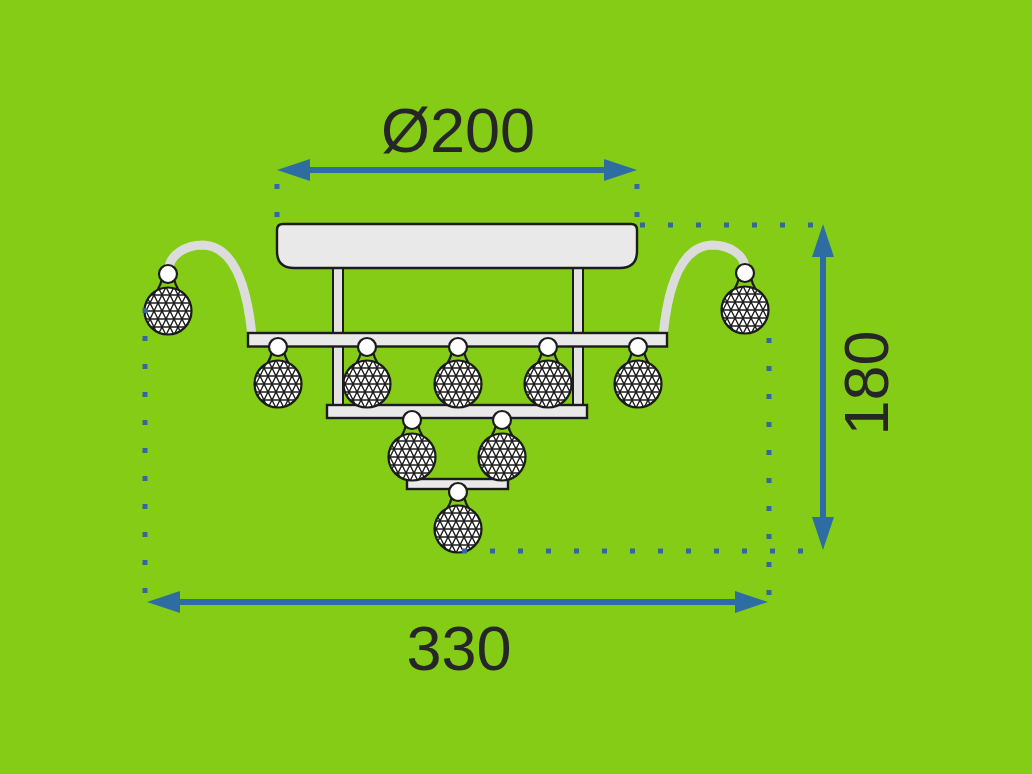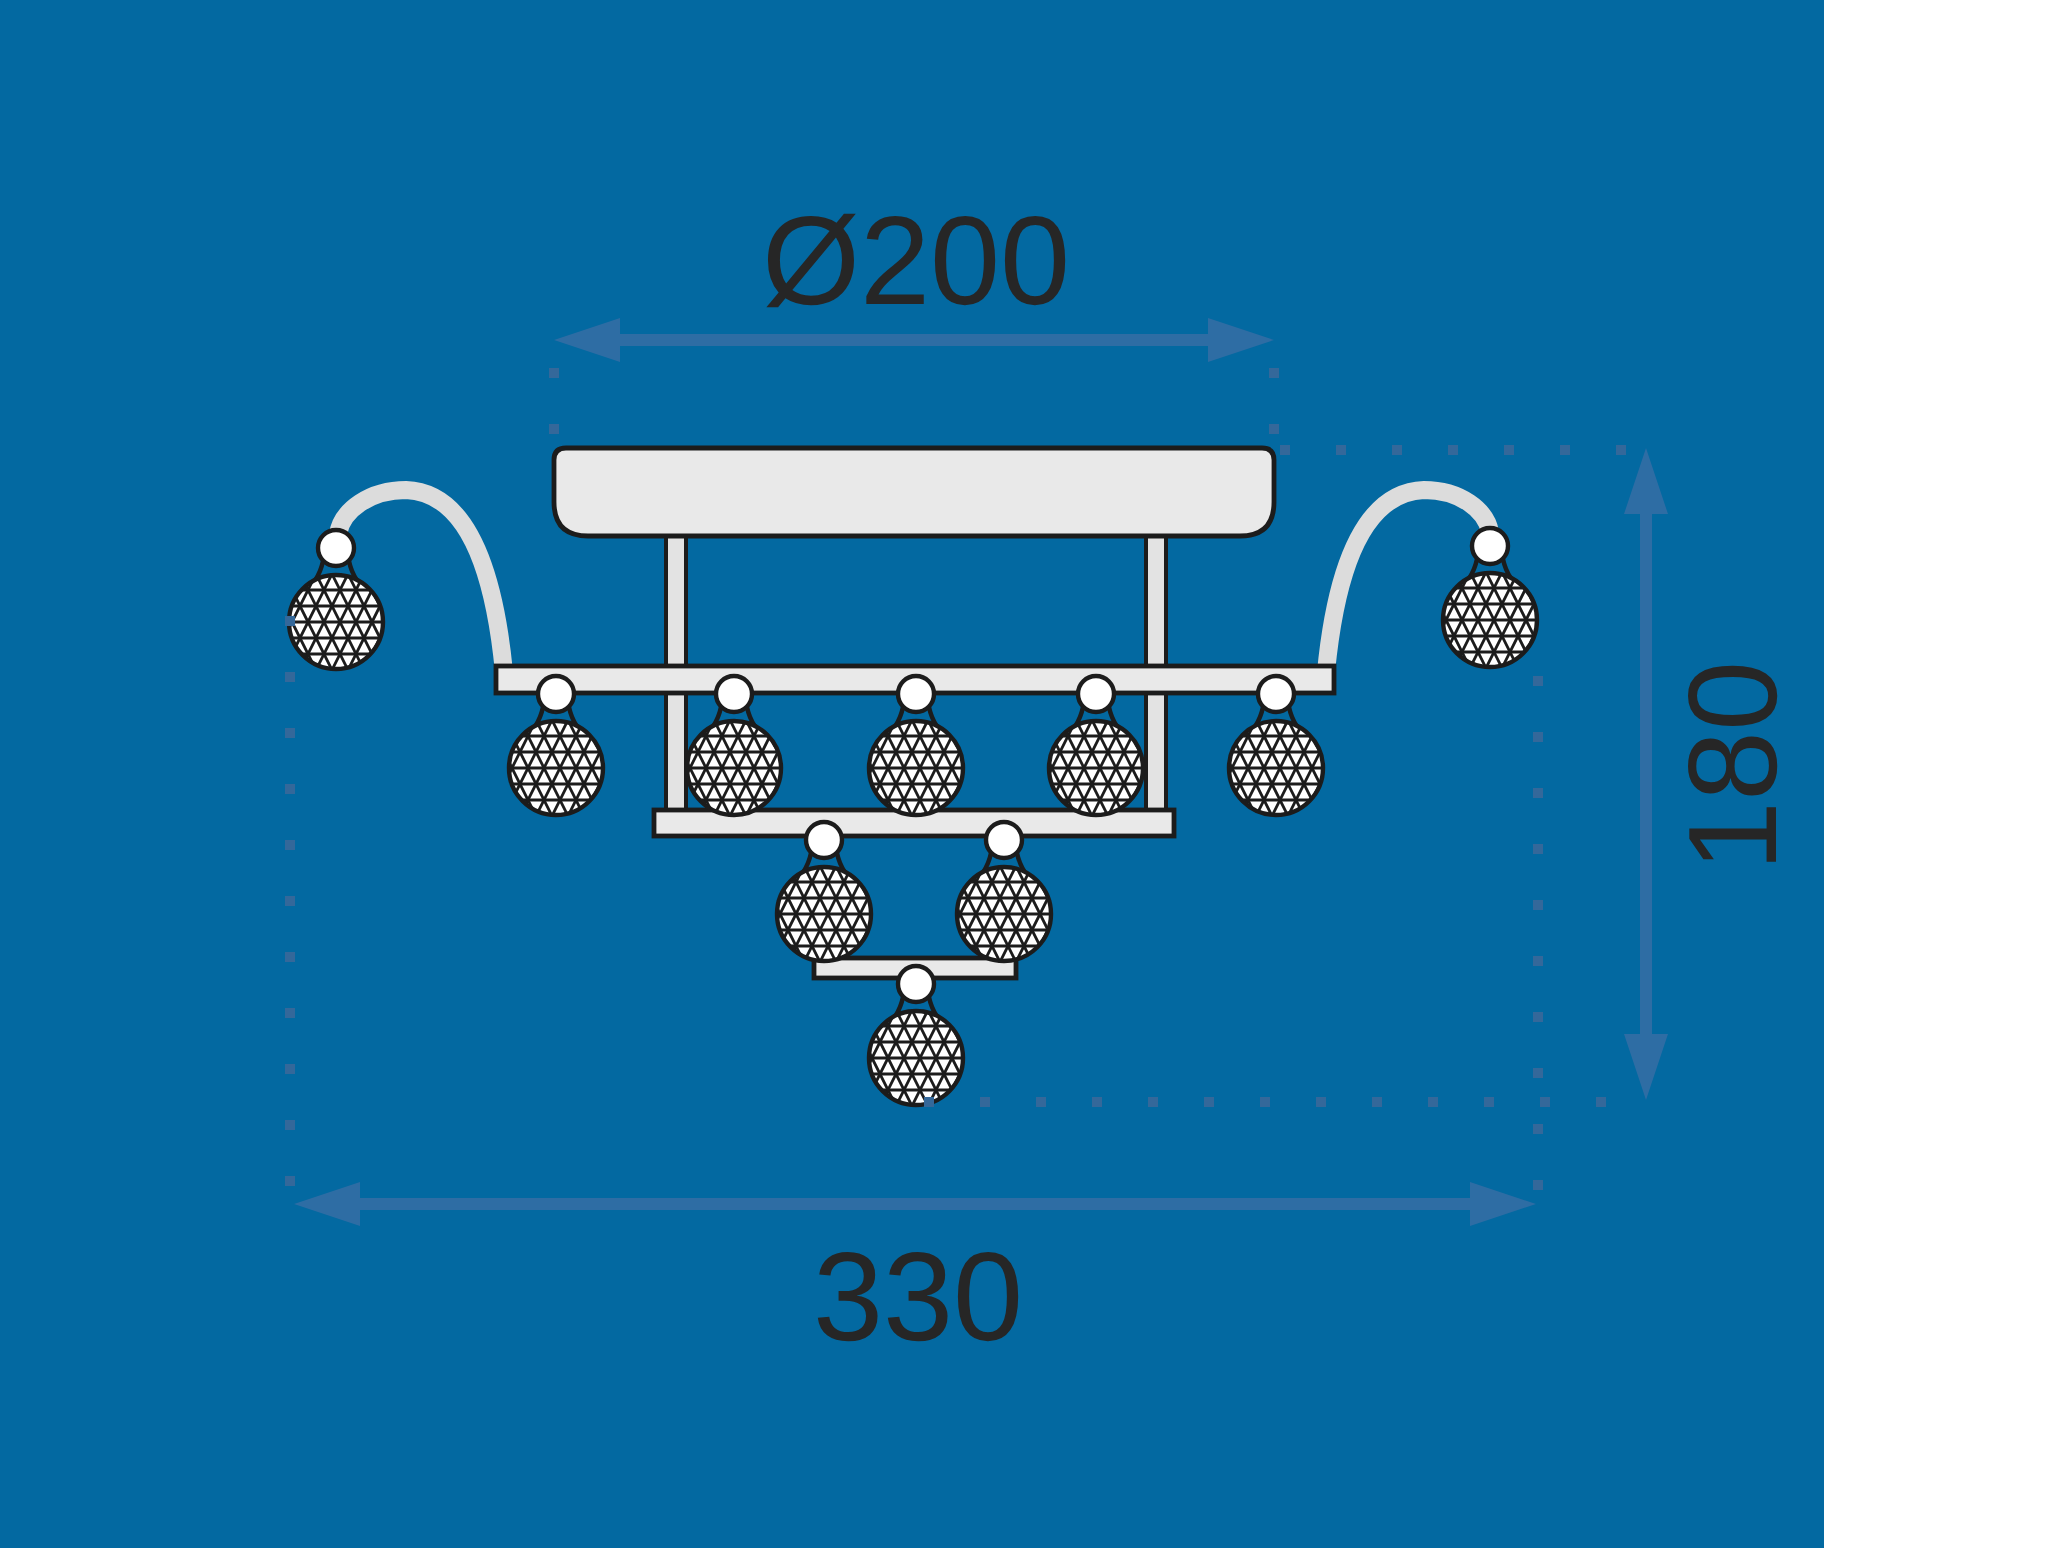--- a/index.html
+++ b/index.html
@@ -5,22 +5,22 @@
   :root{
     --dim-blue:#2e6da4;
     --dot-blue:#34689a;
     --outline:#1c1c1c;
     --fillgray:#e9e9e9;
     --textcol:#262626;
   }
   html,body{margin:0;padding:0;background:#ffffff;}
   .stage{
     position:relative;
-    width:912px;height:774px;
-    background:#0369a1;
+    width:1032px;height:774px;
+    background:#84cc16;
     overflow:hidden;
     font-family:"Liberation Sans", sans-serif;
   }
   svg{display:block;}
   .ln{stroke:var(--outline);fill:none;stroke-width:2.2;}
   .part{fill:var(--fillgray);stroke:var(--outline);stroke-width:2.4;}
   .rod{fill:#e3e3e3;stroke:var(--outline);stroke-width:2;}
   .arm{stroke:#dcdcdc;stroke-width:9;fill:none;stroke-linecap:round;}
   .dots{stroke:var(--dot-blue);stroke-width:5;stroke-dasharray:5 23;fill:none;stroke-linecap:butt;}
   .dim{stroke:var(--dim-blue);stroke-width:6;fill:none;}

